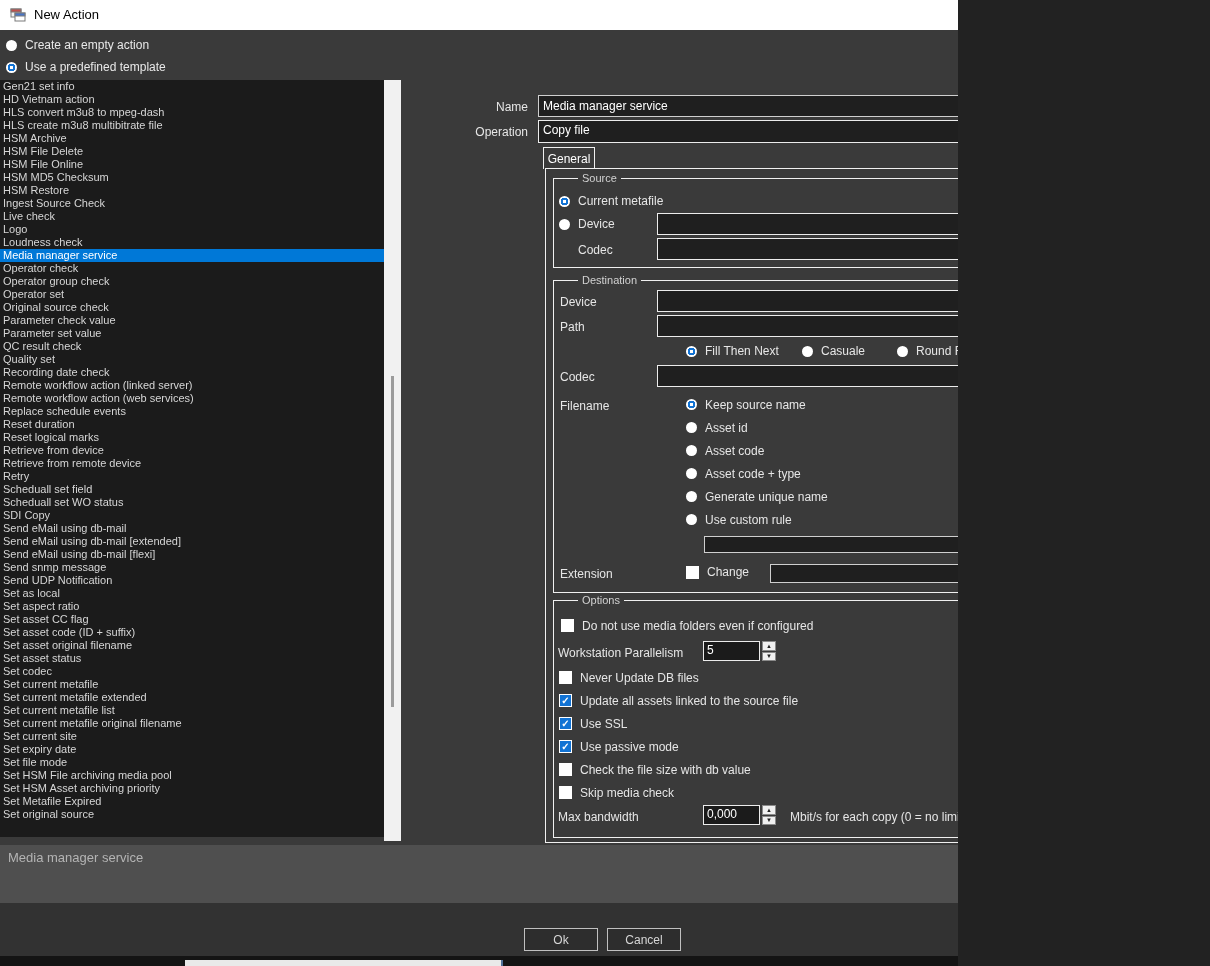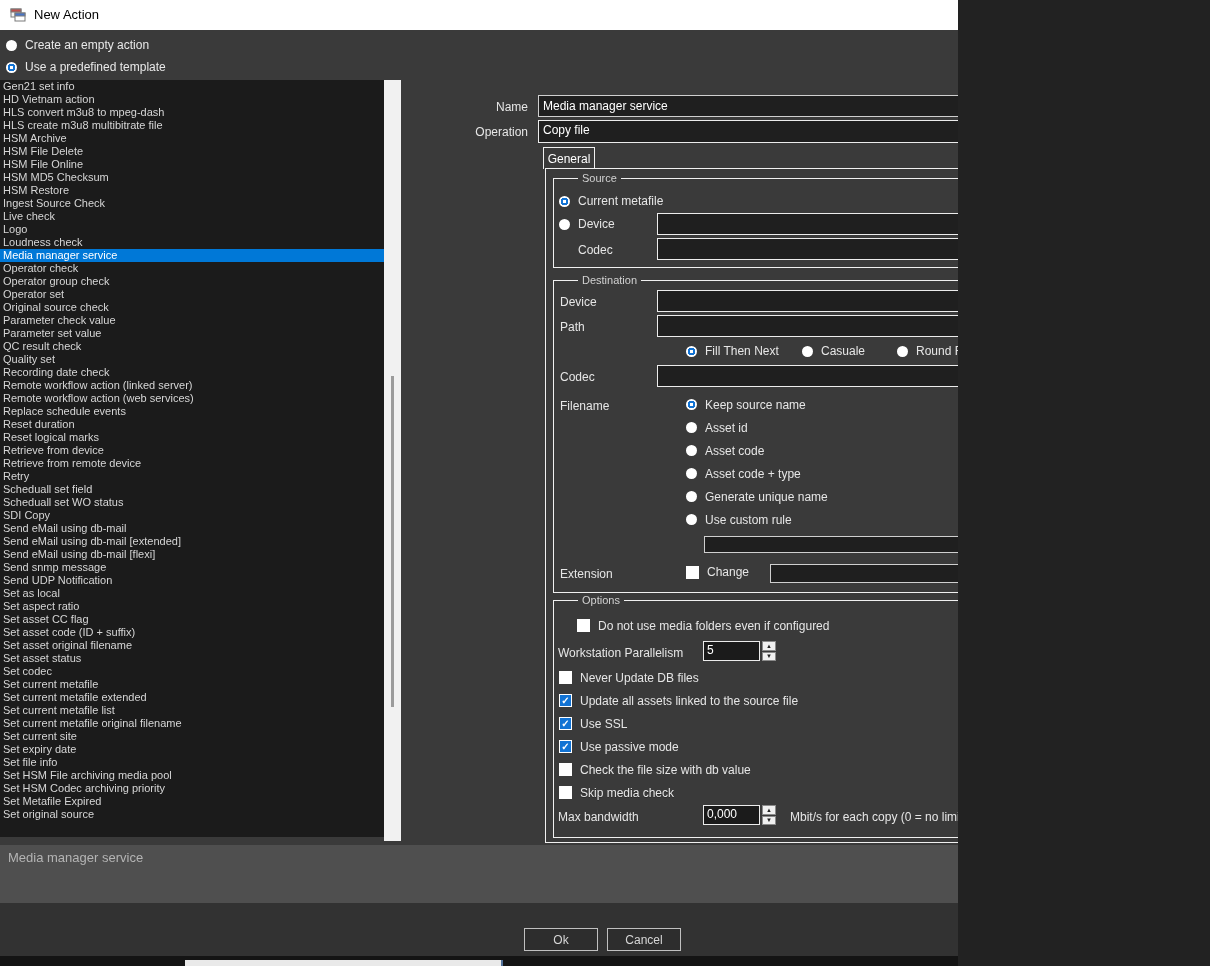--- a/index.html
+++ b/index.html
@@ -152,23 +152,23 @@
       <div class="list-item">Set asset code (ID + suffix)</div>
       <div class="list-item">Set asset original filename</div>
       <div class="list-item">Set asset status</div>
       <div class="list-item">Set codec</div>
       <div class="list-item">Set current metafile</div>
       <div class="list-item">Set current metafile extended</div>
       <div class="list-item">Set current metafile list</div>
       <div class="list-item">Set current metafile original filename</div>
       <div class="list-item">Set current site</div>
       <div class="list-item">Set expiry date</div>
-      <div class="list-item">Set file info</div>
+      <div class="list-item">Set file mode</div>
       <div class="list-item">Set HSM File archiving media pool</div>
-      <div class="list-item">Set HSM Codec archiving priority</div>
+      <div class="list-item">Set HSM Asset archiving priority</div>
       <div class="list-item">Set Metafile Expired</div>
       <div class="list-item">Set original source</div>
     </div>
   <div class="scroll-track">
     <div class="scroll-thumb"></div>
   </div>
 
   <span class="lbl-r" style="left:420px; top:100px;">Name</span>
   <div class="txt-input" style="left:538px; top:95px; width:658px; height:22px;">Media manager service</div>
 
@@ -269,21 +269,21 @@
   <span class="lbl" style="left:560px; top:567px;">Extension</span>
   <div class="rrow" style="left:686px; top:565px;">
     <span class="cb"></span>
     <span class="rlbl">Change</span>
   </div>
   <div class="txt-input" style="left:770px; top:564px; width:414px; height:19px;"></div>
 
   <div class="fieldset" style="left:553px; top:600px; width:632px; height:238px;">
     <span class="legend">Options</span>
   </div>
-  <div class="opt-col" style="position:absolute; left:577px; top:614px;">
+  <div class="opt-col" style="position:absolute; left:561px; top:614px;">
       <div class="opt-row">
         <span class="cb"></span>
         <span class="lbl2">Do not use media folders even if configured</span>
       </div>
     </div>
 
   <span class="lbl" style="left:558px; top:646px;">Workstation Parallelism</span>
   <div class="updown-field" style="left:703px; top:641px;">5</div>
   <div class="spinner" style="left:762px; top:641px;">
     <span class="spin-btn">▲</span>

